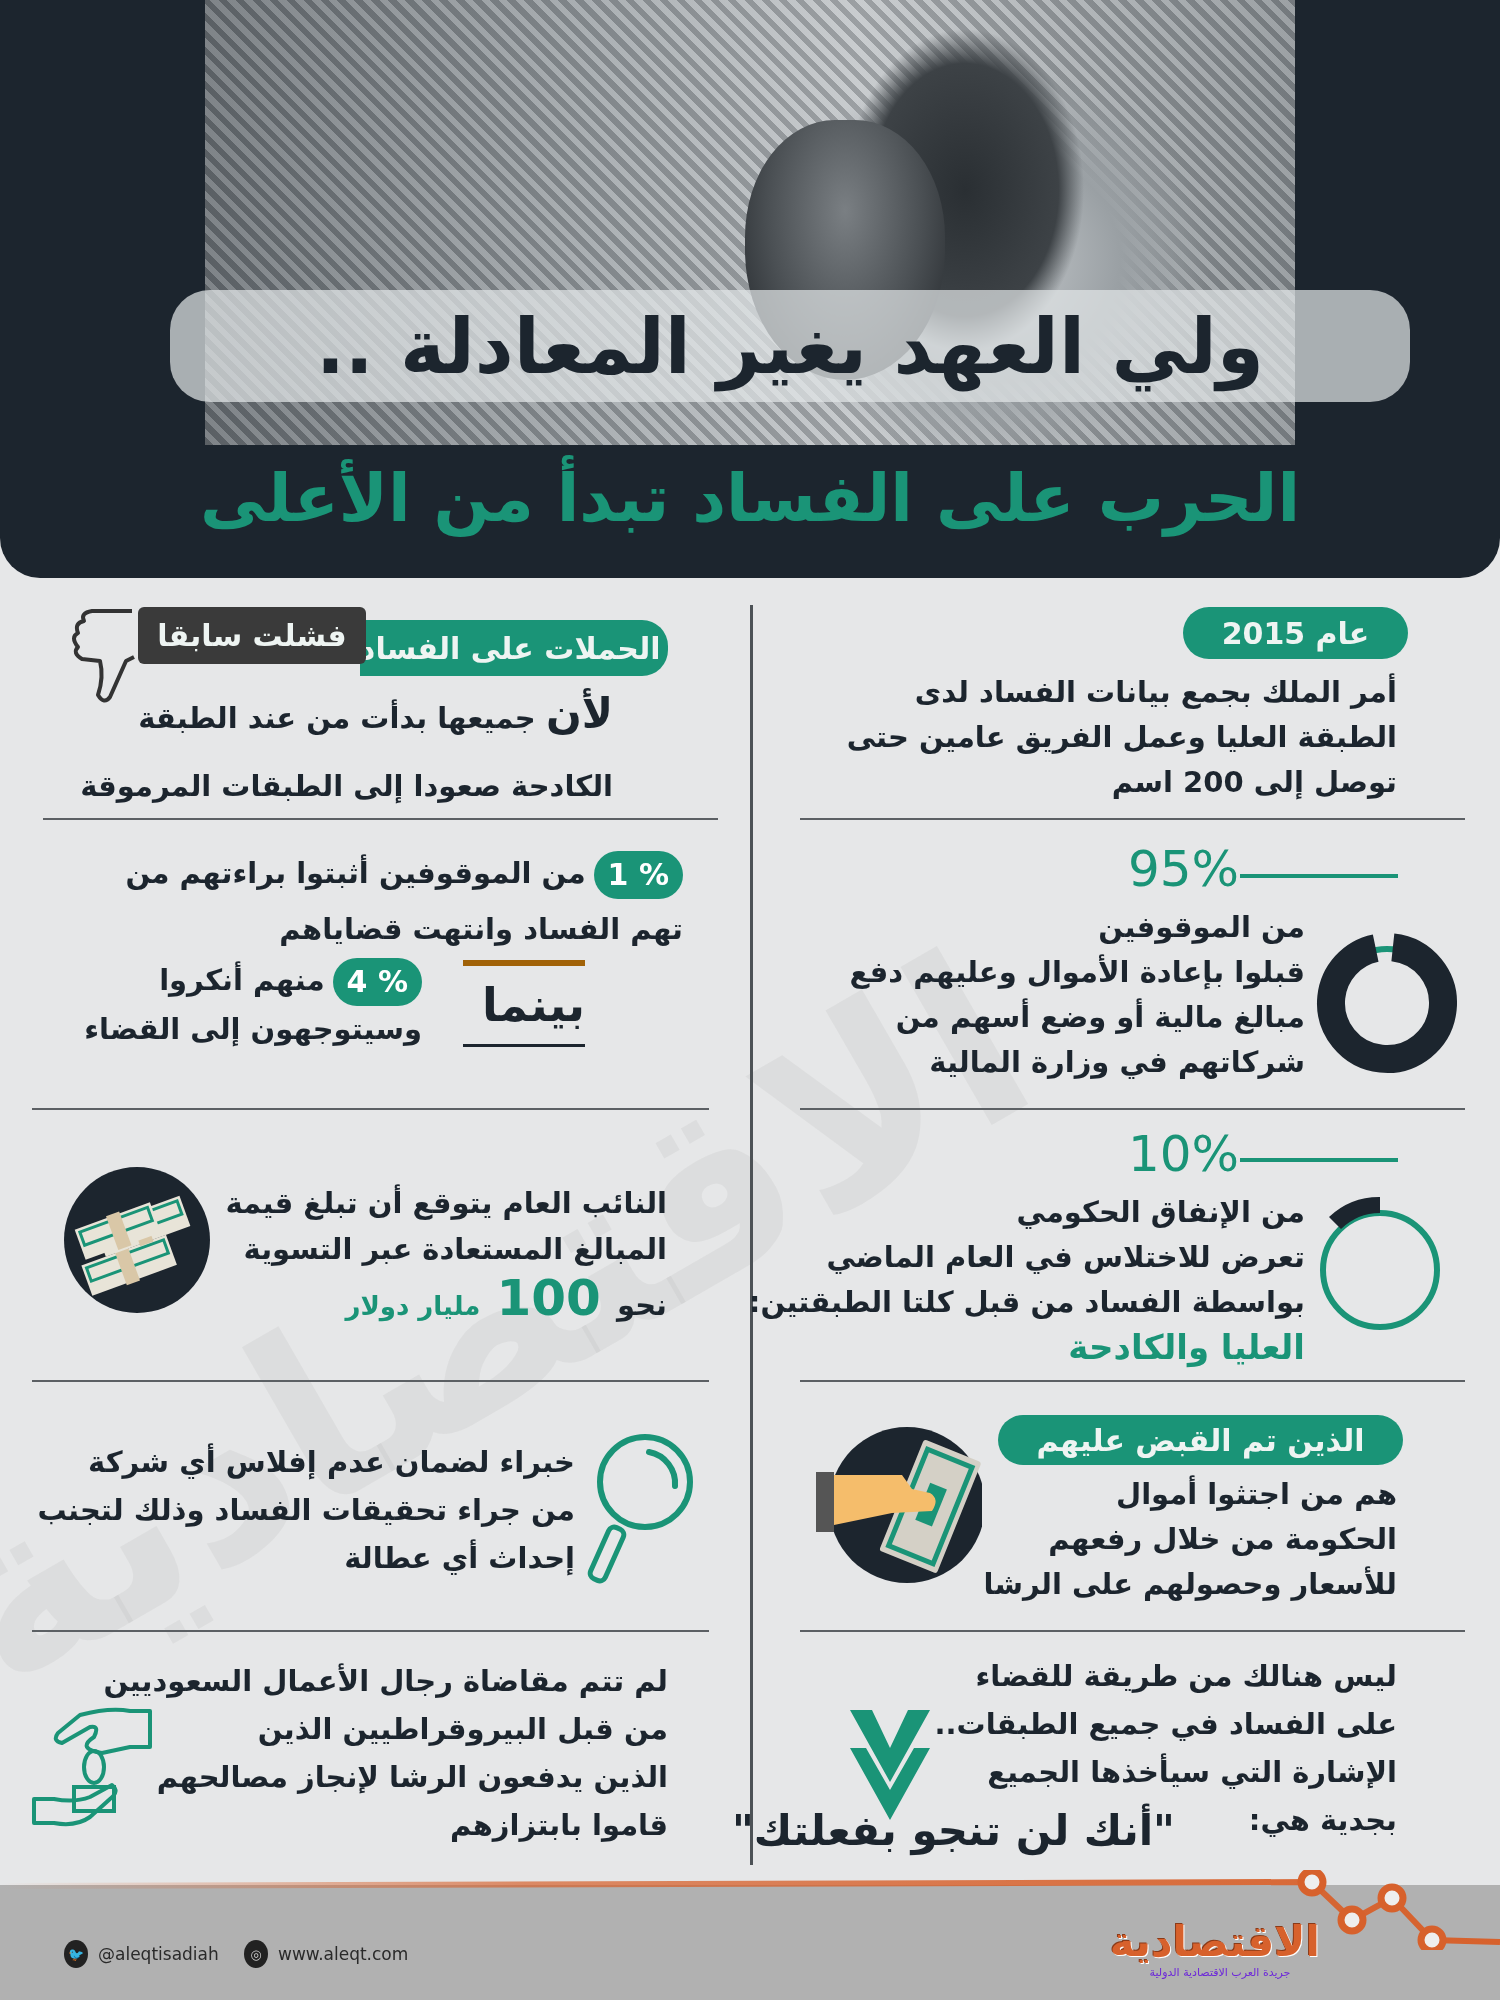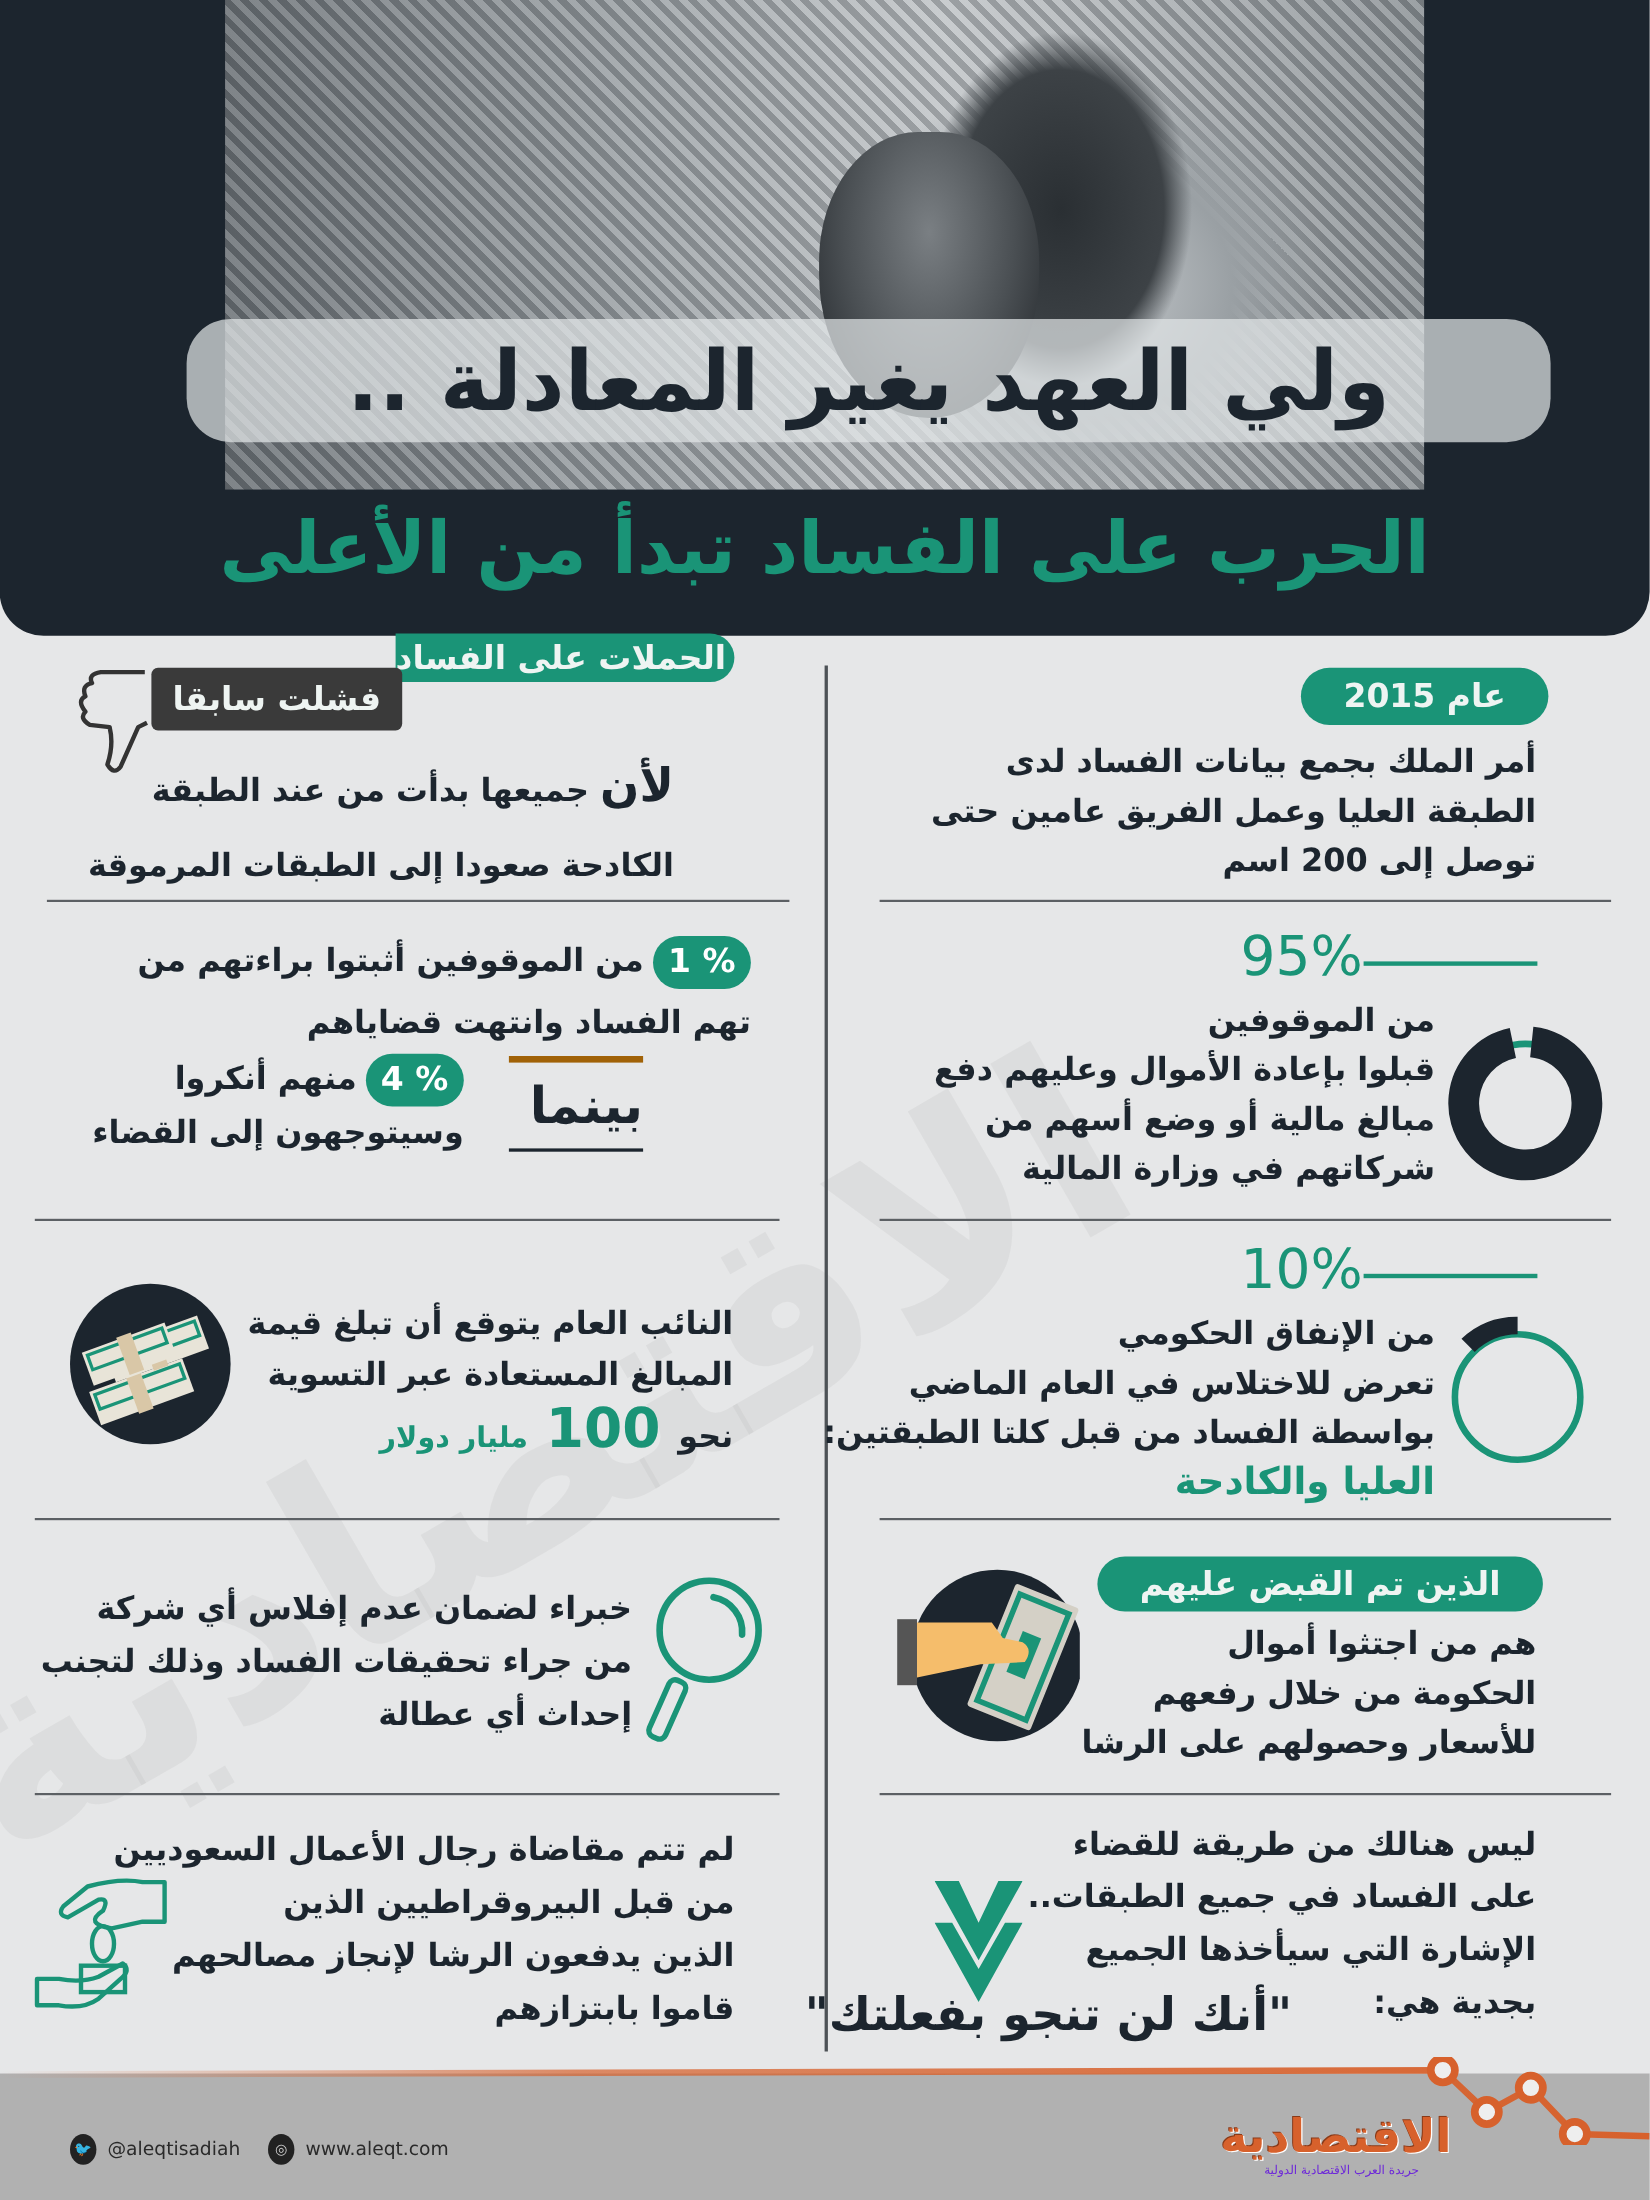--- a/index.html
+++ b/index.html
@@ -184,21 +184,21 @@
   <span class="line">على الفساد في جميع الطبقات..</span>
   <span class="line">الإشارة التي سيأخذها الجميع</span>
   <span class="line">بجدية هي:</span>
 </div>
 <div class="text" style="right:325px; top:1808px; font-size:42px;">"أنك لن تنجو بفعلتك"</div>
 <svg class="icon" style="left:850px; top:1710px;" width="80" height="110" viewBox="0 0 80 110">
   <polygon points="0,0 22,0 40,38 58,0 80,0 40,72" fill="#1a9477"></polygon>
   <polygon points="0,38 16,38 40,80 64,38 80,38 40,110" fill="#1a9477"></polygon>
 </svg>
 
-<div class="pill" style="left:360px; top:576px; width:308px; height:44px; border-radius:0 26px 26px 0; justify-content:flex-end; padding-right:18px;">الحملات على الفساد</div>
+<div class="pill" style="left:360px; top:620px; width:308px; height:56px; border-radius:0 26px 26px 0; justify-content:flex-end; padding-right:18px;">الحملات على الفساد</div>
 <div class="pill" style="left:138px; top:607px; width:228px; height:57px; border-radius:6px; background:#3a3a3a;">فشلت سابقا</div>
 <svg class="icon" style="left:70px; top:605px;" width="80" height="100" viewBox="0 0 80 100">
   <path d="M62 6 L22 6 Q10 8 14 16 Q4 18 8 28 Q0 32 8 42 Q2 48 12 54 L30 56 Q34 72 28 90 Q34 100 40 92 L56 56 L64 52" fill="none" stroke="#333" stroke-width="4" stroke-linejoin="round"></path>
 </svg>
 <div class="text" style="right:887px; top:680px; line-height:68px;">
   <span class="line"><span style="font-size:42px;">لأن</span><span> جميعها بدأت من عند الطبقة</span></span>
   <span class="line">الكادحة  صعودا إلى الطبقات المرموقة</span>
 </div>
 
 <div class="text" style="right:817px; top:845px; line-height:56px;">

